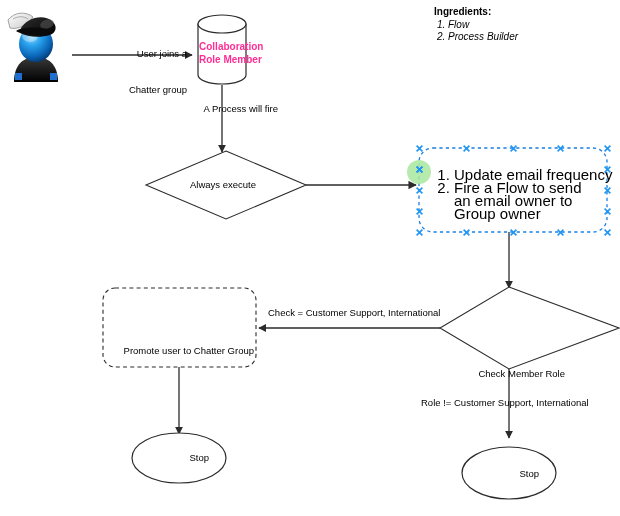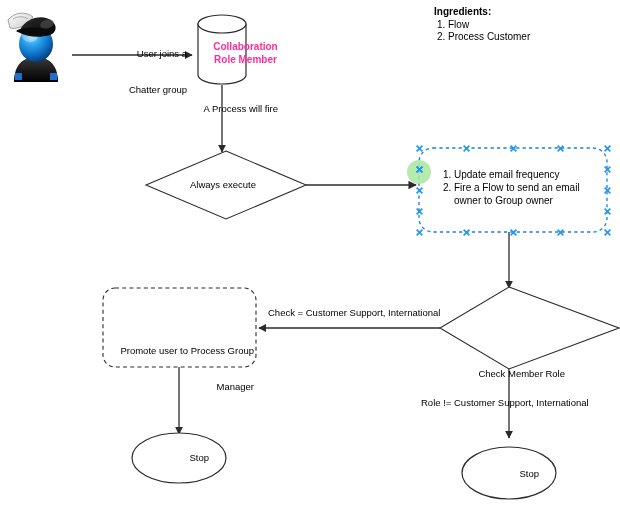--- a/index.html
+++ b/index.html
@@ -42,43 +42,43 @@
     line-height: 12.5px;
     color: #000;
   }
   #ingredients .head {
     font-weight: bold;
   }
   #ingredients ol {
     margin: 0;
     padding: 0 0 0 14px;
     list-style: decimal;
+    font-style: italic;
   }
   #ingredients ol li {
     margin: 0;
     padding: 0;
   }
   
   #db-label {
     position: absolute;
     left: 199px;
     top: 41px;
     width: 93px;
-    text-align: center;
     font-size: 10px;
     line-height: 12.5px;
     font-weight: bold;
     color: #ff2d96;
   }
   
   #selected-list {
     position: absolute;
     left: 438px;
     top: 168px;
-    font-size: 10px;
+    font-size: 15px;
     line-height: 13px;
     color: #000;
   }
   #selected-list ol {
     margin: 0;
     padding: 0 0 0 16px;
     list-style: decimal;
   }
   
   .handle {
@@ -180,21 +180,21 @@
 
     <line x1="509" y1="369" x2="509" y2="438" stroke="#2b2b2b" stroke-width="1.3" marker-end="url(#arrow)"></line>
 
     <ellipse cx="509" cy="473" rx="47" ry="26" fill="#ffffff" stroke="#2b2b2b" stroke-width="1.2"></ellipse>
   </svg>
 
   <div id="ingredients">
     <div class="head">Ingredients:</div>
     <ol>
       <li>Flow</li>
-      <li>Process Customer</li>
+      <li>Process Builder</li>
     </ol>
   </div>
 
   <div class="lbl lbl-c" style="left:82px; top:24px; width:105px;">
     <div>User joins a</div>
     <div>Chatter group</div>
   </div>
 
   <div id="db-label">
     <div>Collaboration</div>
@@ -212,22 +212,21 @@
     </ol>
   </div>
 
   <div class="lbl lbl-c" style="left:455px; top:322px; width:110px;margin-top:46px;">Check Member Role</div>
 
   <div class="lbl" style="left:268px; top:307px;">Check = Customer Support, International</div>
 
   <div class="lbl" style="left:421px; top:397px;">Role != Customer Support, International</div>
 
   <div class="lbl lbl-c" style="left:106px; top:321px; width:148px;">
-    <div>Promote user to Process Group</div>
-    <div>Manager</div>
+    <div>Promote user to Chatter Group</div>
   </div>
 
   <div class="lbl lbl-c" style="left:149px; top:452px; width:60px;">Stop</div>
 
   <div class="lbl lbl-c" style="left:479px; top:468px; width:60px;">Stop</div>
 
   <div class="green-dot" style="left:419px; top:172px;"></div>
 
   <div class="handle" style="left:419px; top:148px;">
     <svg viewBox="0 0 7 7">

